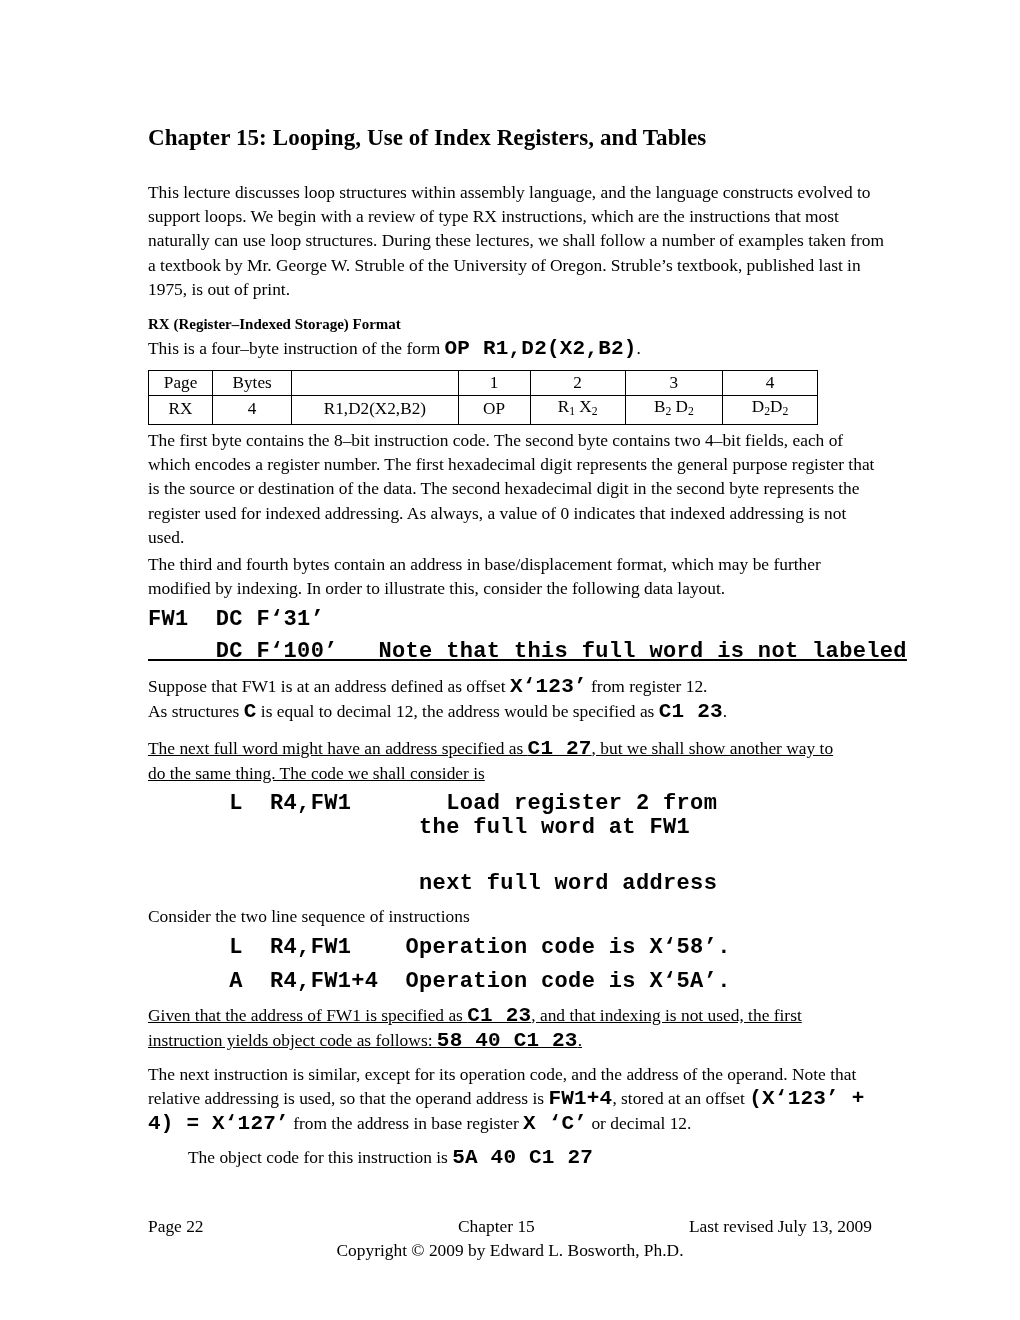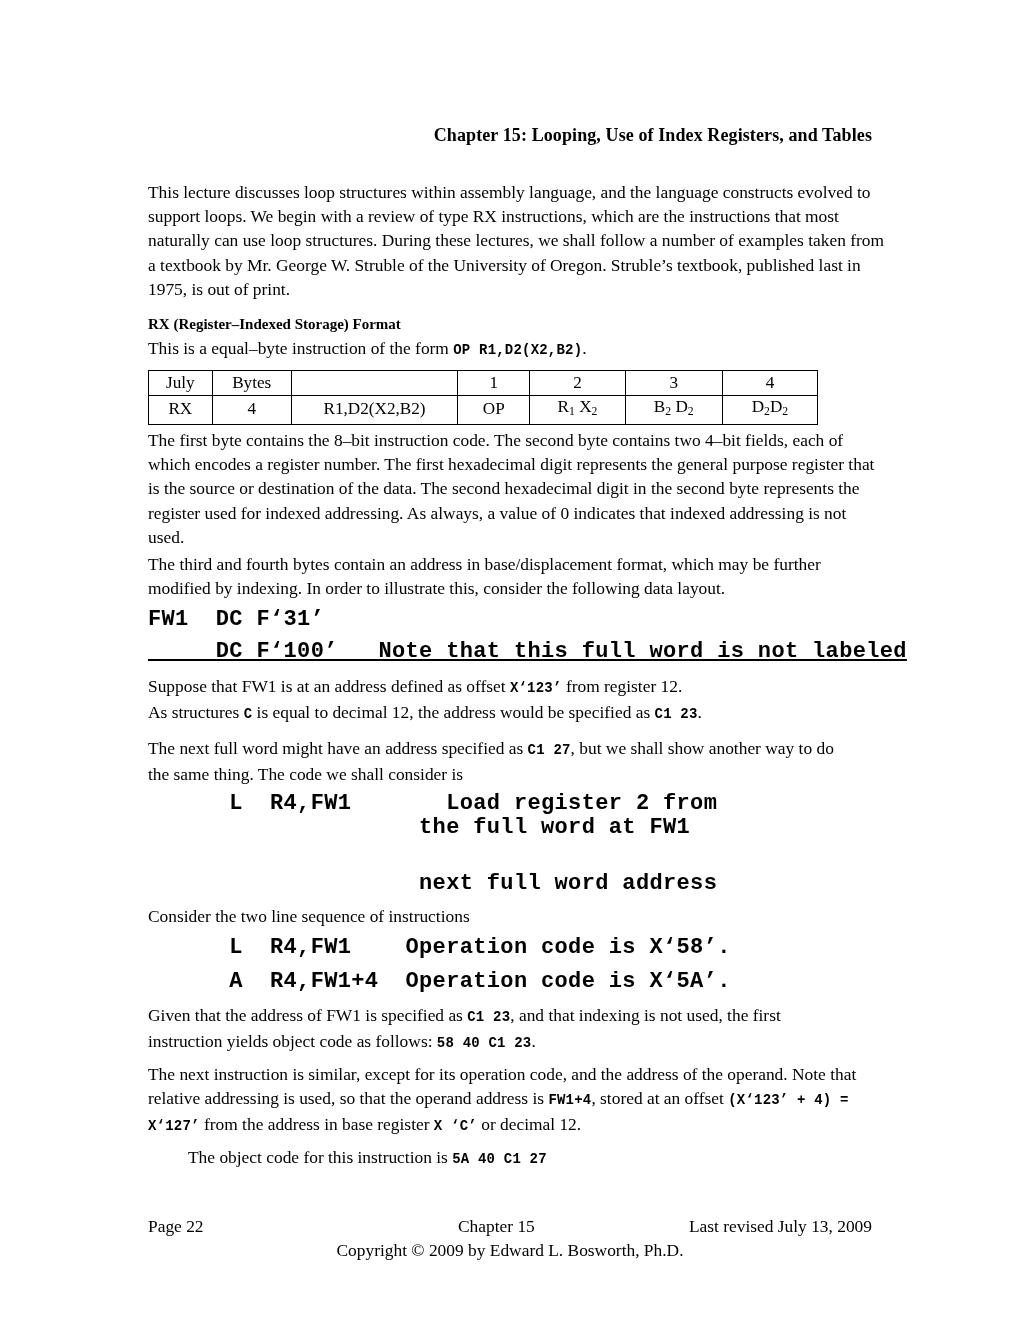--- a/index.html
+++ b/index.html
@@ -18,57 +18,57 @@
   .page {
     position: absolute;
     left: 148px;
     top: 0;
     width: 724px;
     height: 1320px;
   }
 
   
   .doc-title {
-    font-size: 18px;
-    font-weight: bold;
-    text-align: right;
+    font-size: 23px;
+    font-weight: bold;
+    text-align: left;
     margin: 0;
     position: absolute;
     top: 125px;
     left: 0;
     width: 724px;
     letter-spacing: 0.1px;
   }
 
   
   .para {
     position: absolute;
     left: 0;
     font-size: 17.4px;
     line-height: 24.2px;
     width: 738px;
     text-align: left;
     margin: 0;
   }
-  .para.w-narrow { width: 700px; }
+  .para.w-narrow { width: 700px; text-decoration: underline; }
 
   .sub-head {
     position: absolute;
     left: 0;
     font-size: 15px;
     font-weight: bold;
     line-height: 24.2px;
     margin: 0;
   }
 
   
   .mono {
     font-family: "Liberation Mono", "DejaVu Sans Mono", monospace;
     font-weight: bold;
-    font-size: 14px;
+    font-size: 21px;
     letter-spacing: 0.2px;
     text-align: right;
   }
   .codeline {
     position: absolute;
     font-family: "Liberation Mono", "DejaVu Sans Mono", monospace;
     font-weight: bold;
     font-size: 22px;
     line-height: 23.6px;
     white-space: pre;
@@ -128,27 +128,27 @@
 
 <div class="page">
 
   <h1 class="doc-title">Chapter 15:   Looping, Use of Index Registers, and Tables</h1>
 
   <p class="para" style="top:180px;">This lecture discusses loop structures within assembly language, and the language constructs evolved to support loops.  We begin with a review of type RX instructions, which are the instructions that most naturally can use loop structures.  During these lectures, we shall follow a number of examples taken from a textbook by Mr. George W. Struble of the University of Oregon.  Struble’s textbook, published last in 1975, is out of print.</p>
 
   <h2 class="sub-head" style="top:312px;">RX (Register–Indexed Storage) Format</h2>
 
   <p class="para" style="top:336px;">
-    <span>This is a equal–byte instruction of the form </span><span class="mono">OP R1,D2(X2,B2)</span><span>.</span>
+    <span>This is a four–byte instruction of the form </span><span class="mono">OP R1,D2(X2,B2)</span><span>.</span>
   </p>
 
   <table class="rx-table">
     <tbody>
         <tr>
-      <td class="c-type">July</td>
+      <td class="c-type">Page</td>
       <td class="c-bytes">Bytes</td>
       <td class="c-form"></td>
       <td class="c-n1">1</td>
       <td class="c-n2">2</td>
       <td class="c-n3">3</td>
       <td class="c-n4">4</td>
     </tr>
     <tr>
       <td>RX</td>
       <td>4</td>

